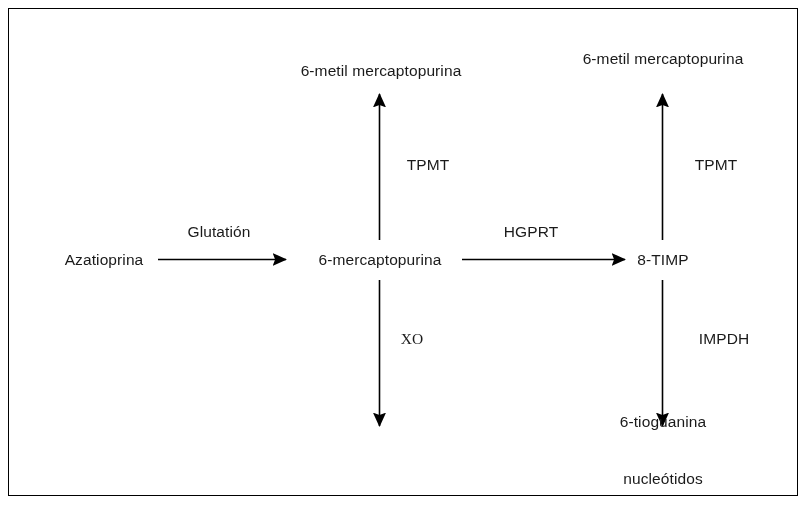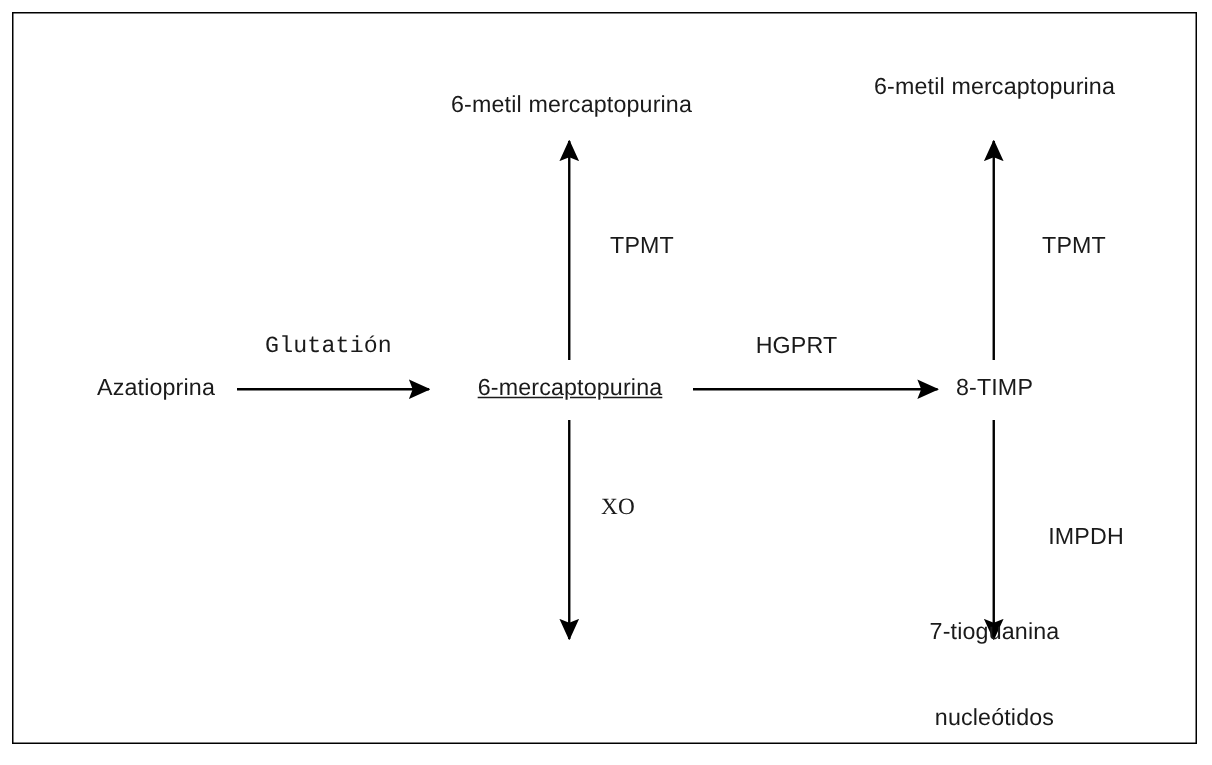--- a/index.html
+++ b/index.html
@@ -49,34 +49,34 @@
   }
   .center {
     transform: translate(-50%, -50%);
   }
   .two-line {
     line-height: 19px;
   }
 
   
   #node-azatioprina      { left: 104px; top: 259px; }
-  #node-6mp              { left: 380px; top: 259px; text-decoration: underline; }
+  #node-6mp              { left: 380px; top: 259px; }
   #node-6timp            { left: 663px; top: 259px; }
   #node-6mmp             { left: 381px; top: 70px;  }
   #node-6mmpr            { left: 663px; top: 58px;  }
   #node-acido-tiourico   { left: 378px; top: 450px; }
   #node-6tgn             { left: 663px; top: 450px; }
 
   
-  #label-glutation { left: 219px; top: 231px; font-family: Liberation Mono, monospace; }
+  #label-glutation { left: 219px; top: 231px; }
   #label-hgprt     { left: 531px; top: 231px; }
   #label-tpmt-1    { left: 428px; top: 164px; }
   #label-tpmt-2    { left: 716px; top: 164px; }
   #label-xo        { left: 412px; top: 338px; font-family: Liberation Serif, serif; }
-  #label-impdh     { left: 724px; top: 358px; }
+  #label-impdh     { left: 724px; top: 338px; }
 </style>
 </head>
 <body>
 
 <div id="figure">
 
   <div id="frame"></div>
 
   <svg id="svg-layer" viewBox="0 0 808 510" xmlns="http://www.w3.org/2000/svg">
     <defs>
@@ -105,21 +105,21 @@
   <div class="node-label center" id="node-6timp">8-TIMP</div>
 
   <div class="node-label center" id="node-6mmp">6-metil mercaptopurina</div>
 
   <div class="node-label center two-line" id="node-6mmpr">
     <div>6-metil mercaptopurina</div>
   </div>
 
 
   <div class="node-label center two-line" id="node-6tgn">
-    <div>7-tioguanina</div>
+    <div>6-tioguanina</div>
     <div>nucleótidos</div>
   </div>
 
   <div class="edge-label center" id="label-glutation">Glutatión</div>
 
   <div class="edge-label center" id="label-hgprt">HGPRT</div>
 
   <div class="edge-label center" id="label-tpmt-1">TPMT</div>
 
   <div class="edge-label center" id="label-tpmt-2">TPMT</div>

